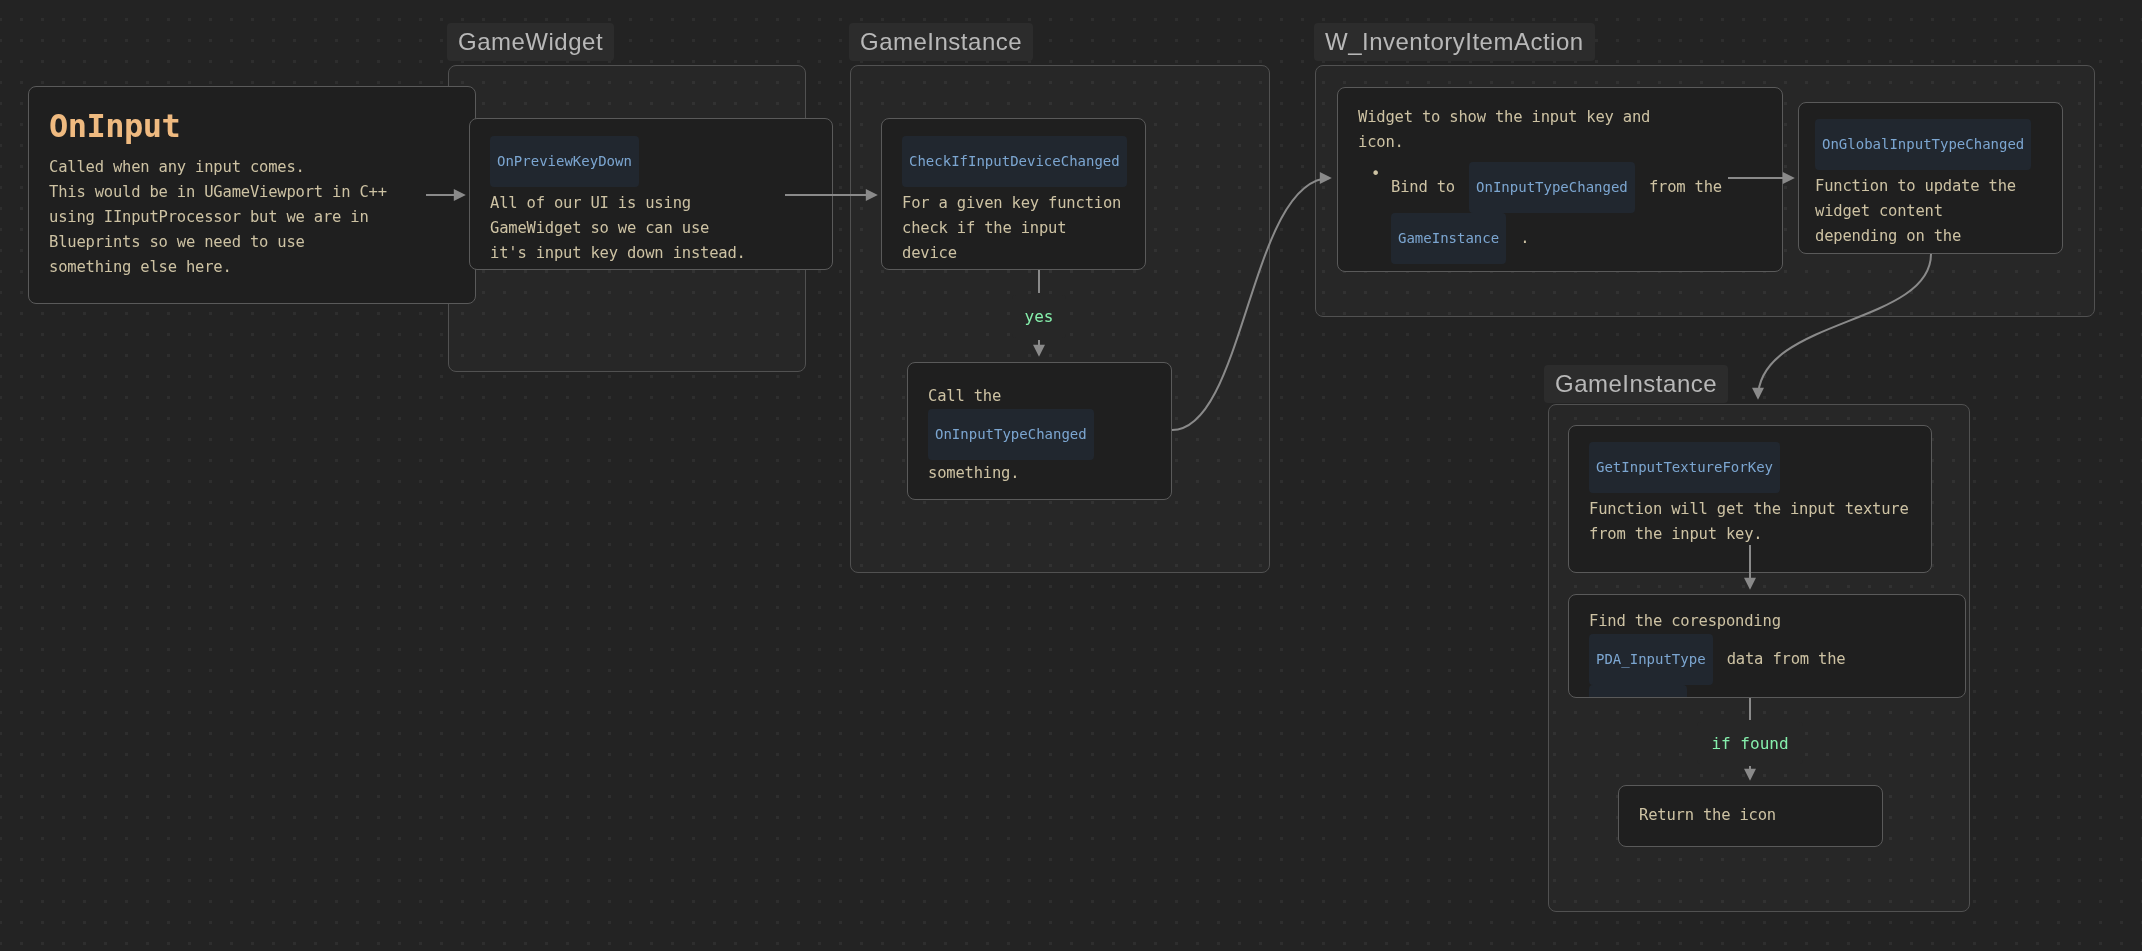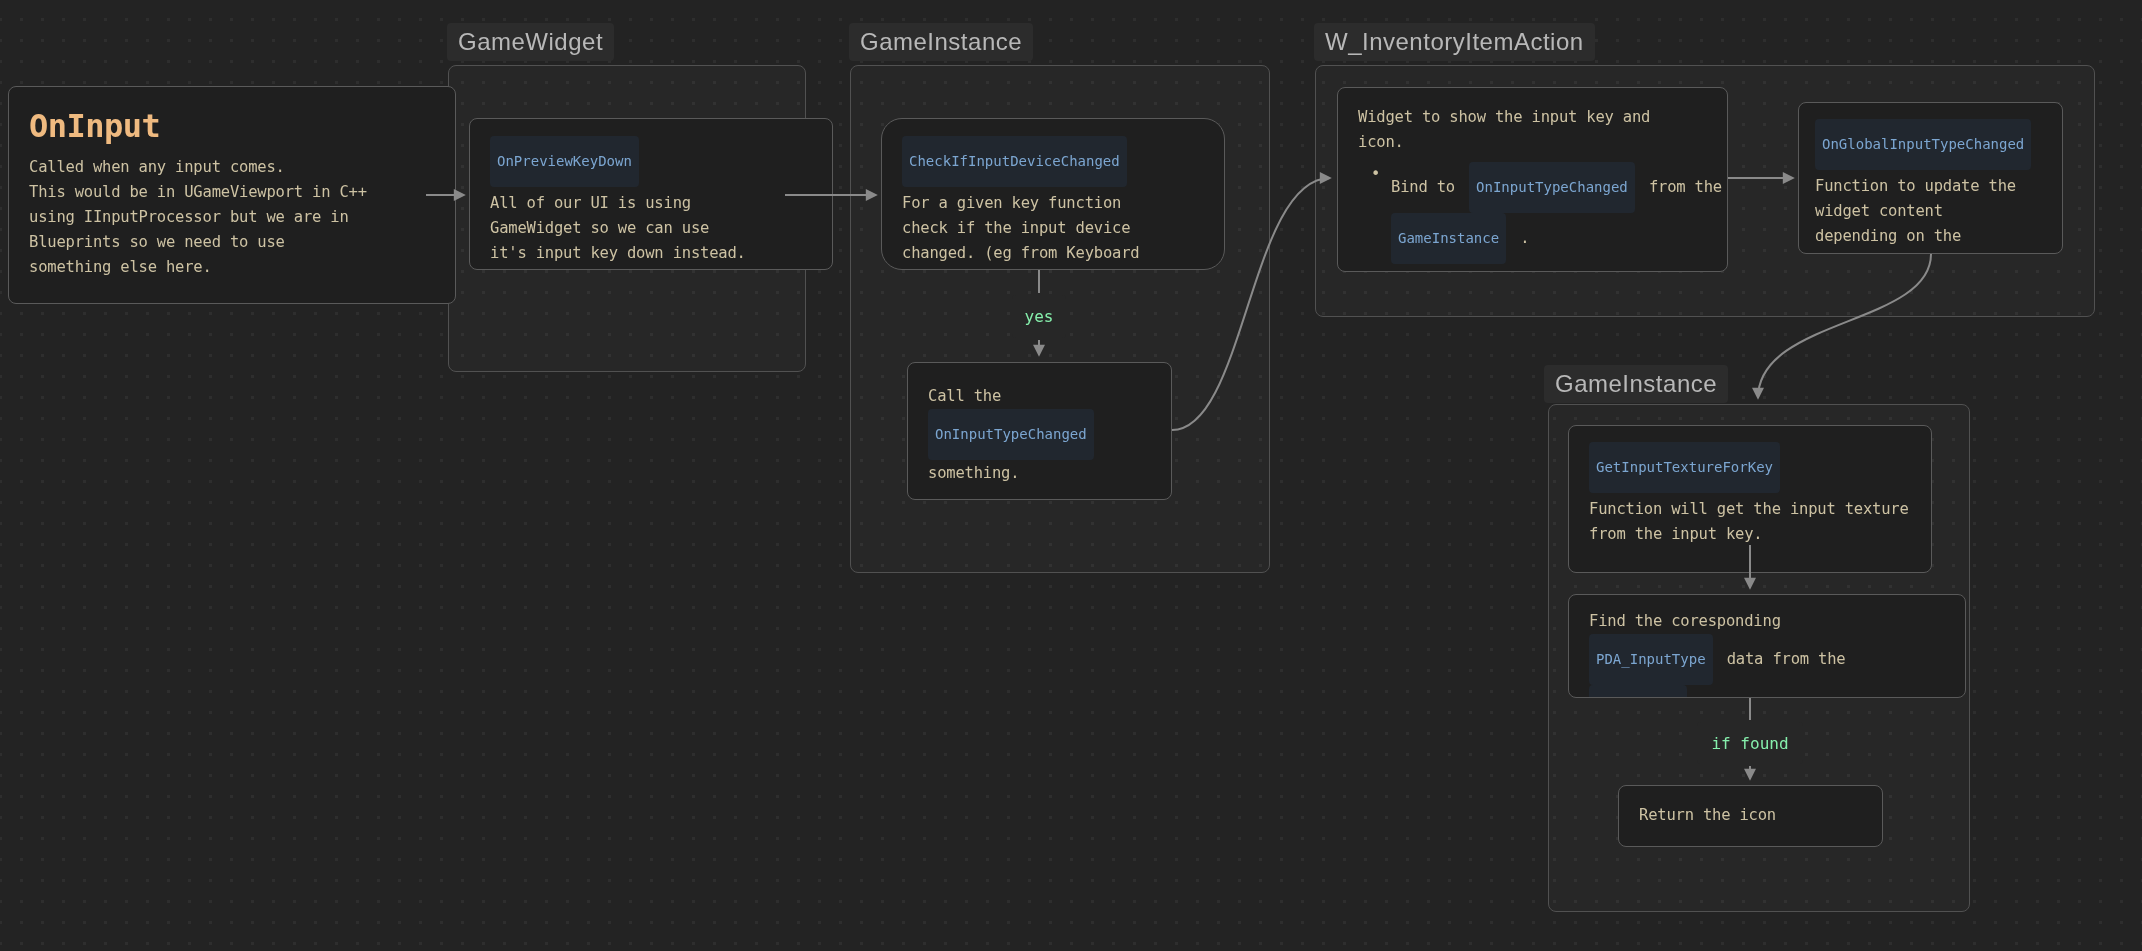--- a/index.html
+++ b/index.html
@@ -85,32 +85,32 @@
     font-size: 16px;
     border-radius: 4px;
     box-sizing: border-box;
     display: flex;
     align-items: center;
     justify-content: center;
     z-index: 4;
     white-space: nowrap;
   }
   
-  #n-oninput { left: 8px; top: 86px; width: 448px; height: 218px; padding: 20px 20px; }
+  #n-oninput { left: 28px; top: 86px; width: 448px; height: 218px; padding: 20px 20px; }
   #g1 { left: 448px; top: 65px; width: 358px; height: 307px; }
   #g1-label { left: 447px; top: 23px; }
   #n1 { left: 469px; top: 118px; width: 364px; height: 152px; }
   #g2 { left: 850px; top: 65px; width: 420px; height: 508px; }
   #g2-label { left: 849px; top: 23px; }
-  #n2 { left: 881px; top: 118px; width: 344px; height: 152px; border-radius: 21px; }
+  #n2 { left: 881px; top: 118px; width: 265px; height: 152px; }
   #lbl-yes { left: 1012px; top: 295px; width: 54px; height: 43px; }
   #n3 { left: 907px; top: 362px; width: 265px; height: 138px; padding-top: 20px; }
   #g3 { left: 1315px; top: 65px; width: 780px; height: 252px; }
   #g3-label { left: 1314px; top: 23px; }
-  #n4 { left: 1337px; top: 87px; width: 391px; height: 185px; }
+  #n4 { left: 1337px; top: 87px; width: 446px; height: 185px; }
   #n5 { left: 1798px; top: 102px; width: 265px; height: 152px; padding: 16px 16px; }
   #g4 { left: 1548px; top: 404px; width: 422px; height: 508px; }
   #g4-label { left: 1544px; top: 365px; }
   #n6 { left: 1568px; top: 425px; width: 364px; height: 148px; padding-top: 16px; }
   #n7 { left: 1568px; top: 594px; width: 398px; height: 104px; padding-top: 13px; }
   #lbl-iffound { left: 1697px; top: 722px; width: 106px; height: 42px; }
   #n8 { left: 1618px; top: 785px; width: 265px; height: 62px; }
 </style>
 </head>
 <body>

